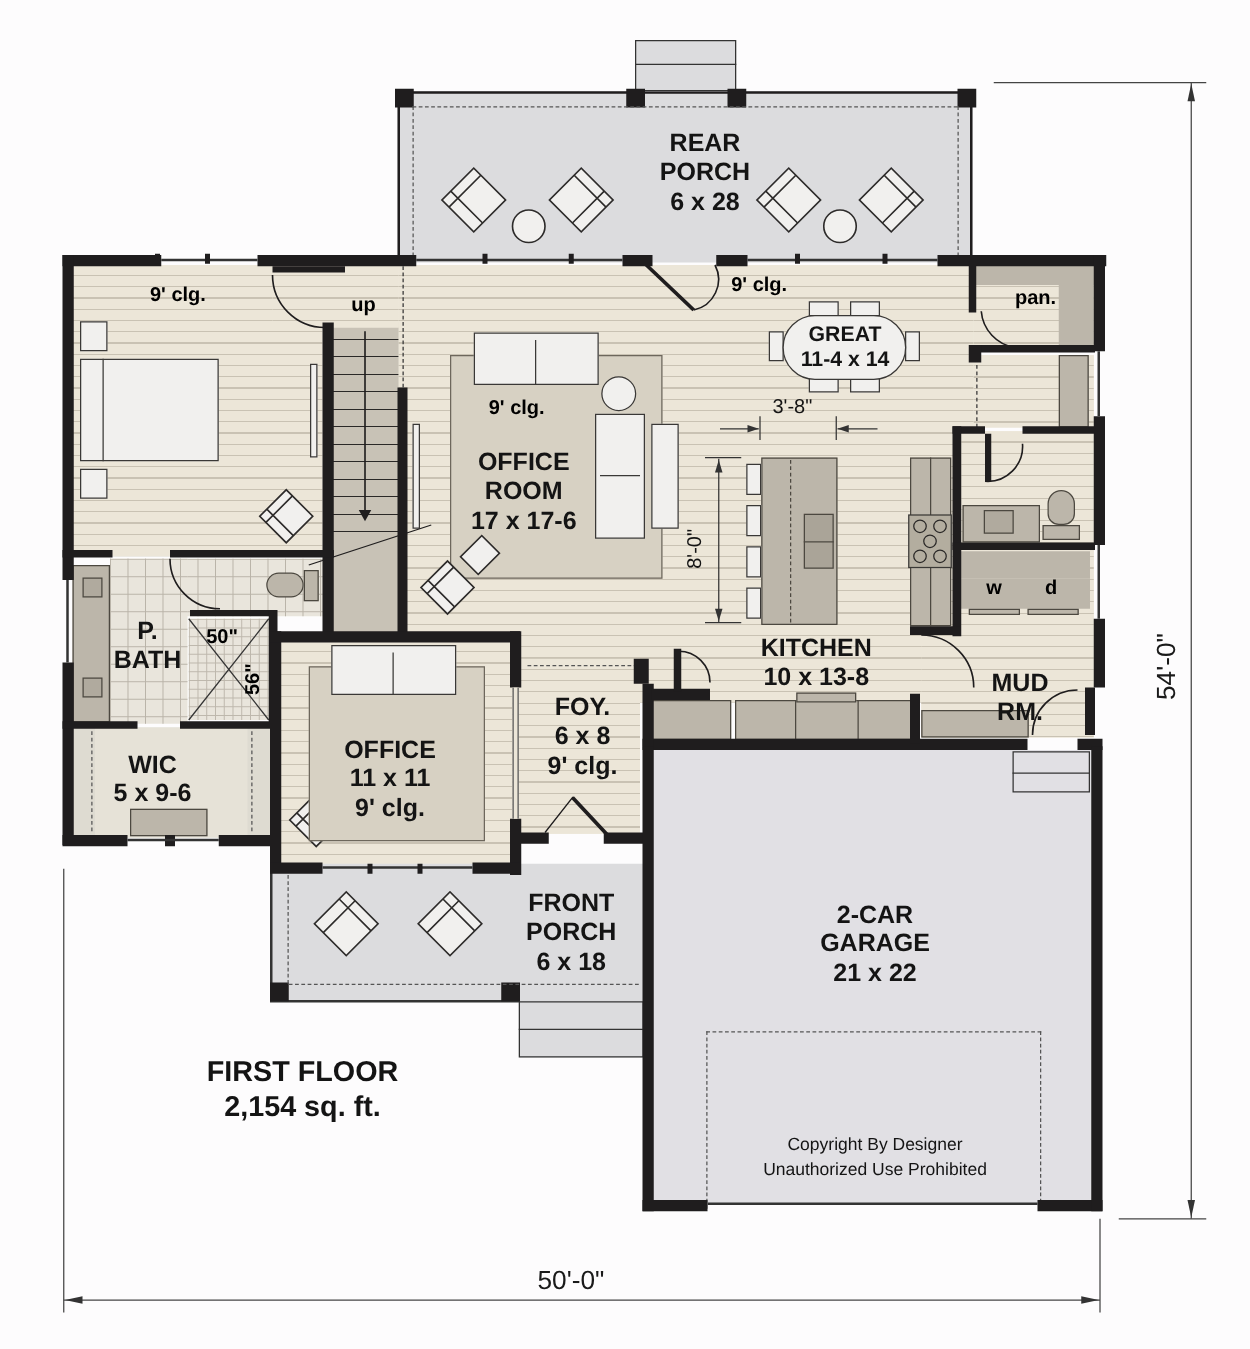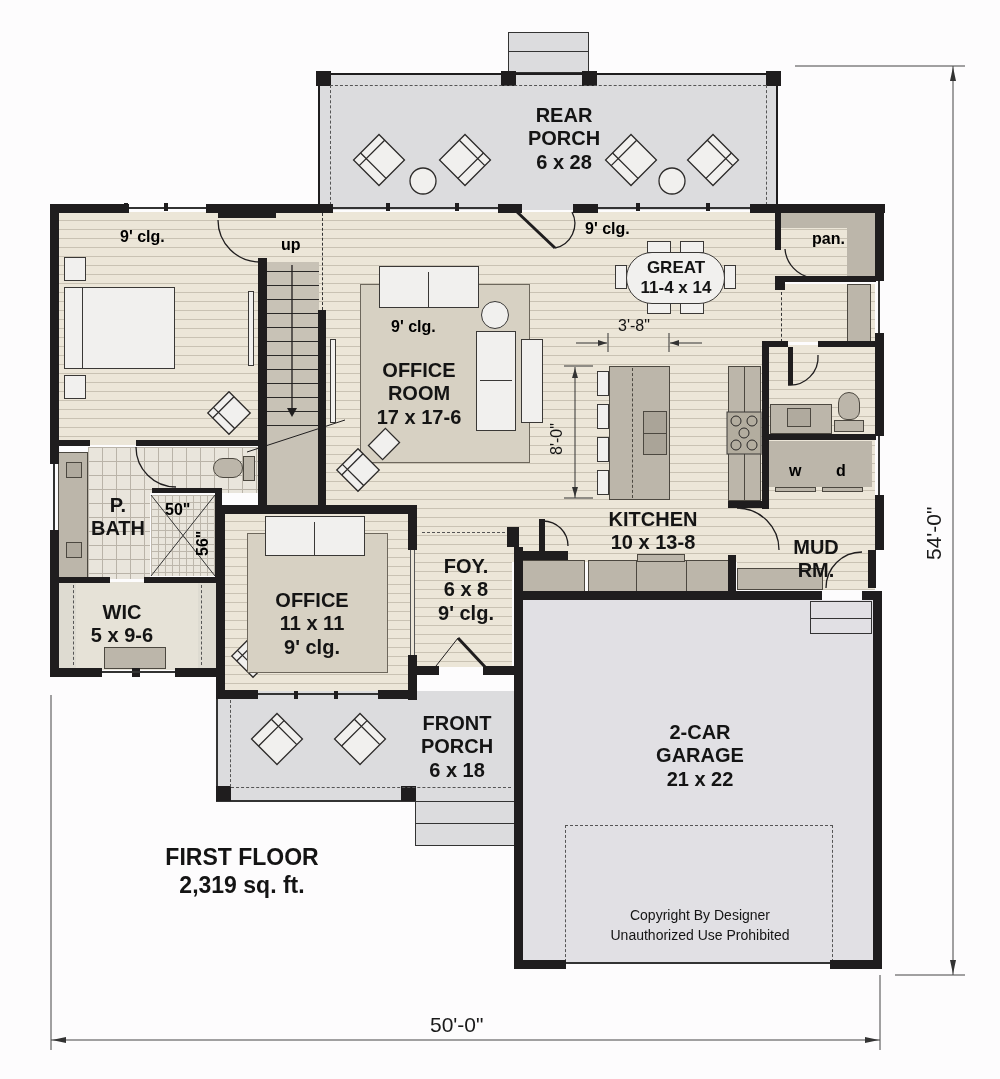--- a/index.html
+++ b/index.html
@@ -393,21 +393,21 @@
     </g>
     <polygon points="607,343 598,340 598,346" fill="#333"></polygon>
     <polygon points="670,343 679,340 679,346" fill="#333"></polygon>
     <polygon points="575,368 572,378 578,378" fill="#333"></polygon>
     <polygon points="575,497 572,487 578,487" fill="#333"></polygon>
   </svg>
   <div class="abs" style="left:548px;top:455px;font-size:16px;color:#141414;transform:rotate(-90deg);transform-origin:left top;">8'-0"</div>
 
   <div class="lbl" style="left:242px;top:844px;font-size:23px;line-height:1.2;">
     <div>FIRST FLOOR</div>
-    <div>2,319 sq. ft.</div>
+    <div>2,154 sq. ft.</div>
   </div>
 
   <svg style="left:0;top:0;width:1000px;height:1079px;pointer-events:none;">
     <g stroke="#444" stroke-width="1">
       <line x1="51" y1="695" x2="51" y2="1050"></line>
       <line x1="880" y1="975" x2="880" y2="1050"></line>
       <line x1="51" y1="1040" x2="880" y2="1040"></line>
       <line x1="795" y1="66" x2="965" y2="66"></line>
       <line x1="895" y1="975" x2="965" y2="975"></line>
       <line x1="953" y1="66" x2="953" y2="975"></line>

